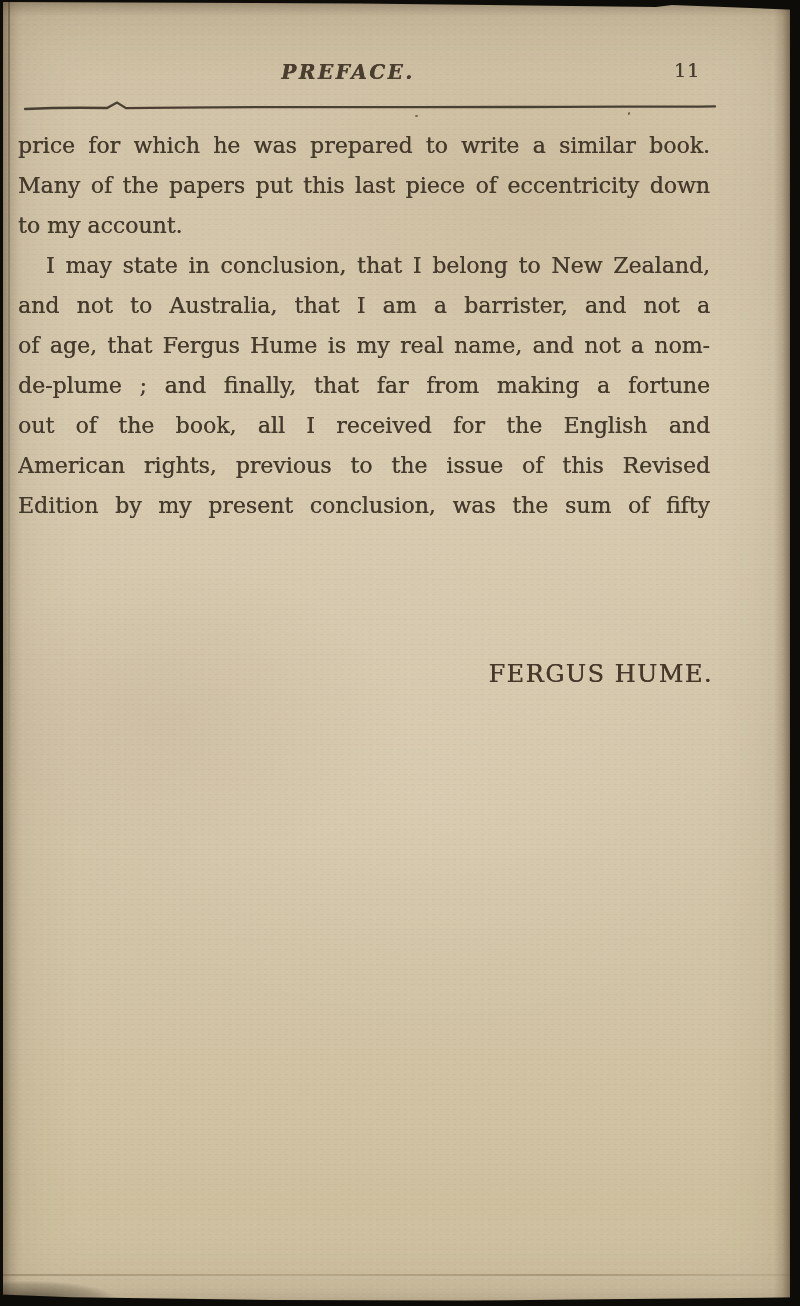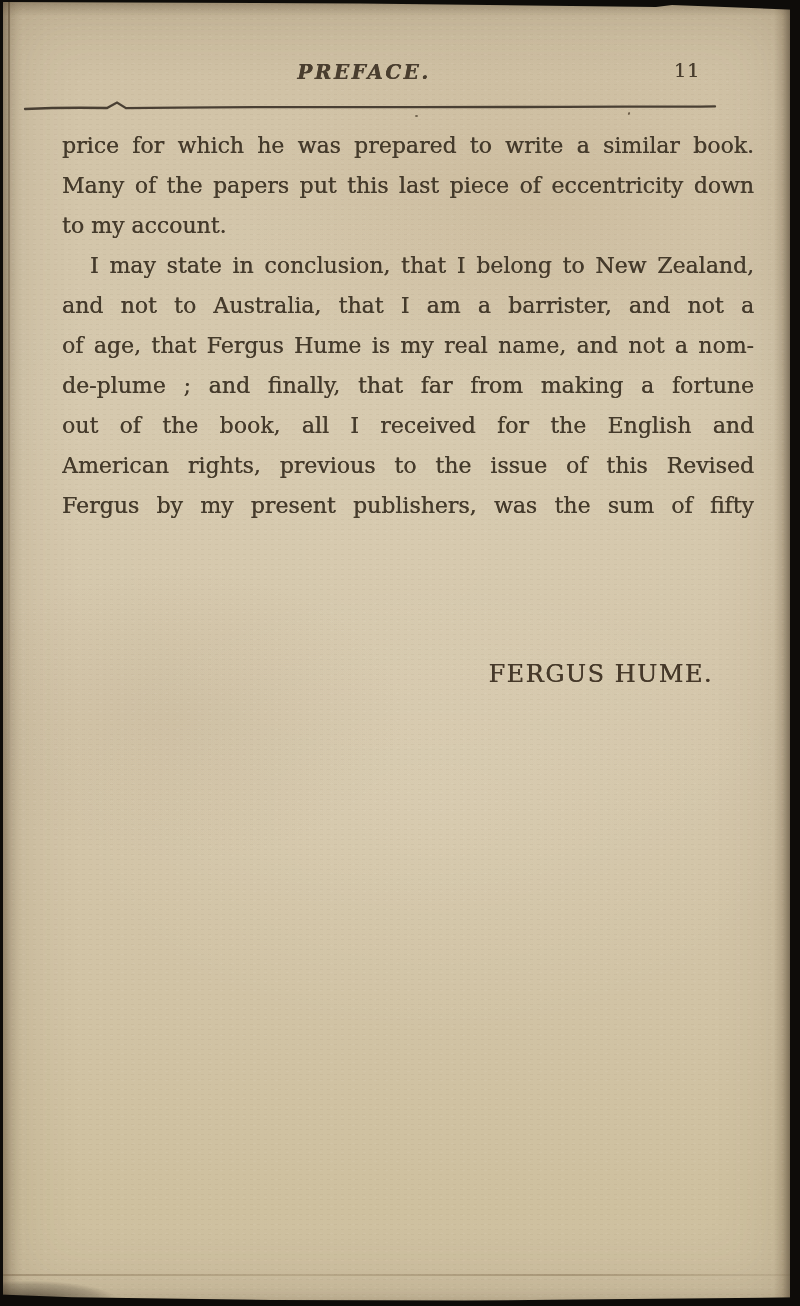--- a/index.html
+++ b/index.html
@@ -51,33 +51,33 @@
     background:linear-gradient(180deg, rgba(60,45,25,0.20), transparent); }
   .crease-v { position:absolute; left:5px; top:0; width:2px; height:62%; z-index:4;
     background:linear-gradient(180deg, rgba(75,58,36,0.45), rgba(75,58,36,0.14) 70%, transparent); }
   .crease-h { position:absolute; left:0; top:1272px; width:100%; height:2px; z-index:4;
     background:linear-gradient(90deg, rgba(95,72,45,0.30), rgba(95,72,45,0.16) 38%, rgba(95,72,45,0.30) 72%, rgba(95,72,45,0.08)); }
 
   
   .title {
     position:absolute; left:0; top:58px; width:690px; text-align:center;
     font-size:20px; font-style:italic; font-weight:bold; letter-spacing:2.5px;
-    color:#4a3e2f; text-shadow:0.3px 0 0 currentColor; z-index:2;padding-left:16px;
+    color:#4a3e2f; text-shadow:0.3px 0 0 currentColor; z-index:2;
   }
   .page-number {
     position:absolute; left:671px; top:57px;
     font-size:19px; letter-spacing:1px; color:#483d2e;
     text-shadow:0.3px 0 0 currentColor; z-index:2;
   }
   .rule { position:absolute; left:0; top:94px; z-index:2; }
 
   
   .body-text {
     position:absolute; left:15px; top:124px; width:692px; z-index:2;
-    font-size:22px; color:#443a2b; text-shadow:0.3px 0 0 rgba(62,50,36,0.85);margin-left:44px;
+    font-size:22px; color:#443a2b; text-shadow:0.3px 0 0 rgba(62,50,36,0.85);
   }
   .line { height:40px; line-height:40px; overflow:hidden; }
   .line.justify { text-align:justify; text-align-last:justify; }
   .line.last { text-align:right; text-align-last:left; }
   .line.indent { text-indent:28px; }
 
   .signature {
     position:absolute; top:658px; right:77px; z-index:2;
     font-size:24px; letter-spacing:1.5px; color:#46392a;
     text-shadow:0.3px 0 0 currentColor;
@@ -113,21 +113,21 @@
       <div class="line justify">price for which he was prepared to write a similar book.</div>
       <div class="line justify">Many of the papers put this last piece of eccentricity down</div>
       <div class="line last">to my account.</div>
 
       <div class="line justify indent">I may state in conclusion, that I belong to New Zealand,</div>
       <div class="line justify">and not to Australia, that I am a barrister, and not a</div>
       <div class="line justify">of age, that Fergus Hume is my real name, and not a nom-</div>
       <div class="line justify">de-plume ; and finally, that far from making a fortune</div>
       <div class="line justify">out of the book, all I received for the English and</div>
       <div class="line justify">American rights, previous to the issue of this Revised</div>
-      <div class="line justify">Fergus by my present publishers, was the sum of fifty</div>
+      <div class="line justify">Edition by my present conclusion, was the sum of fifty</div>
     </div>
 
     <div class="signature">FERGUS HUME.</div>
   </div>
 
   <div class="corner-shadow-bl"></div>
   <div class="edge edge-top"></div>
   <div class="edge edge-bottom"></div>
   <div class="edge edge-left"></div>
   <div class="edge edge-right"></div>

